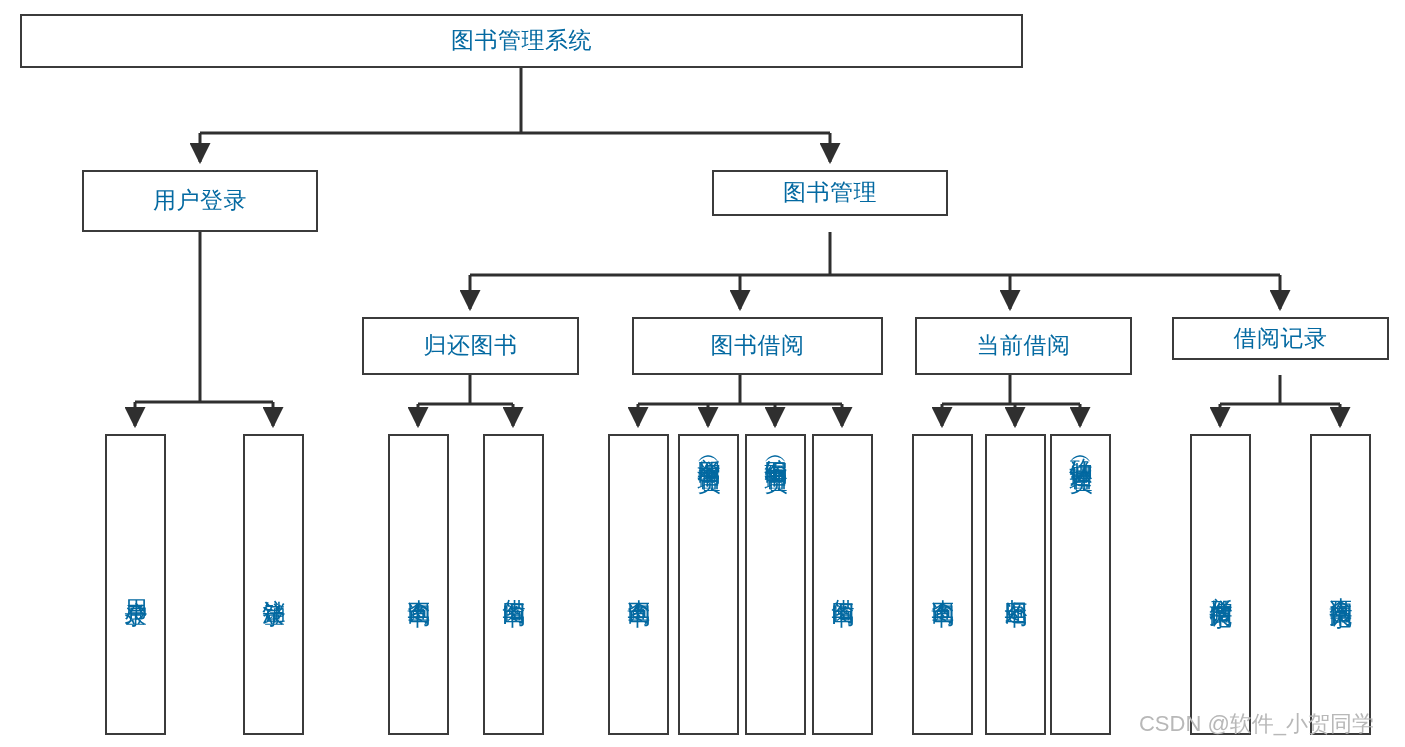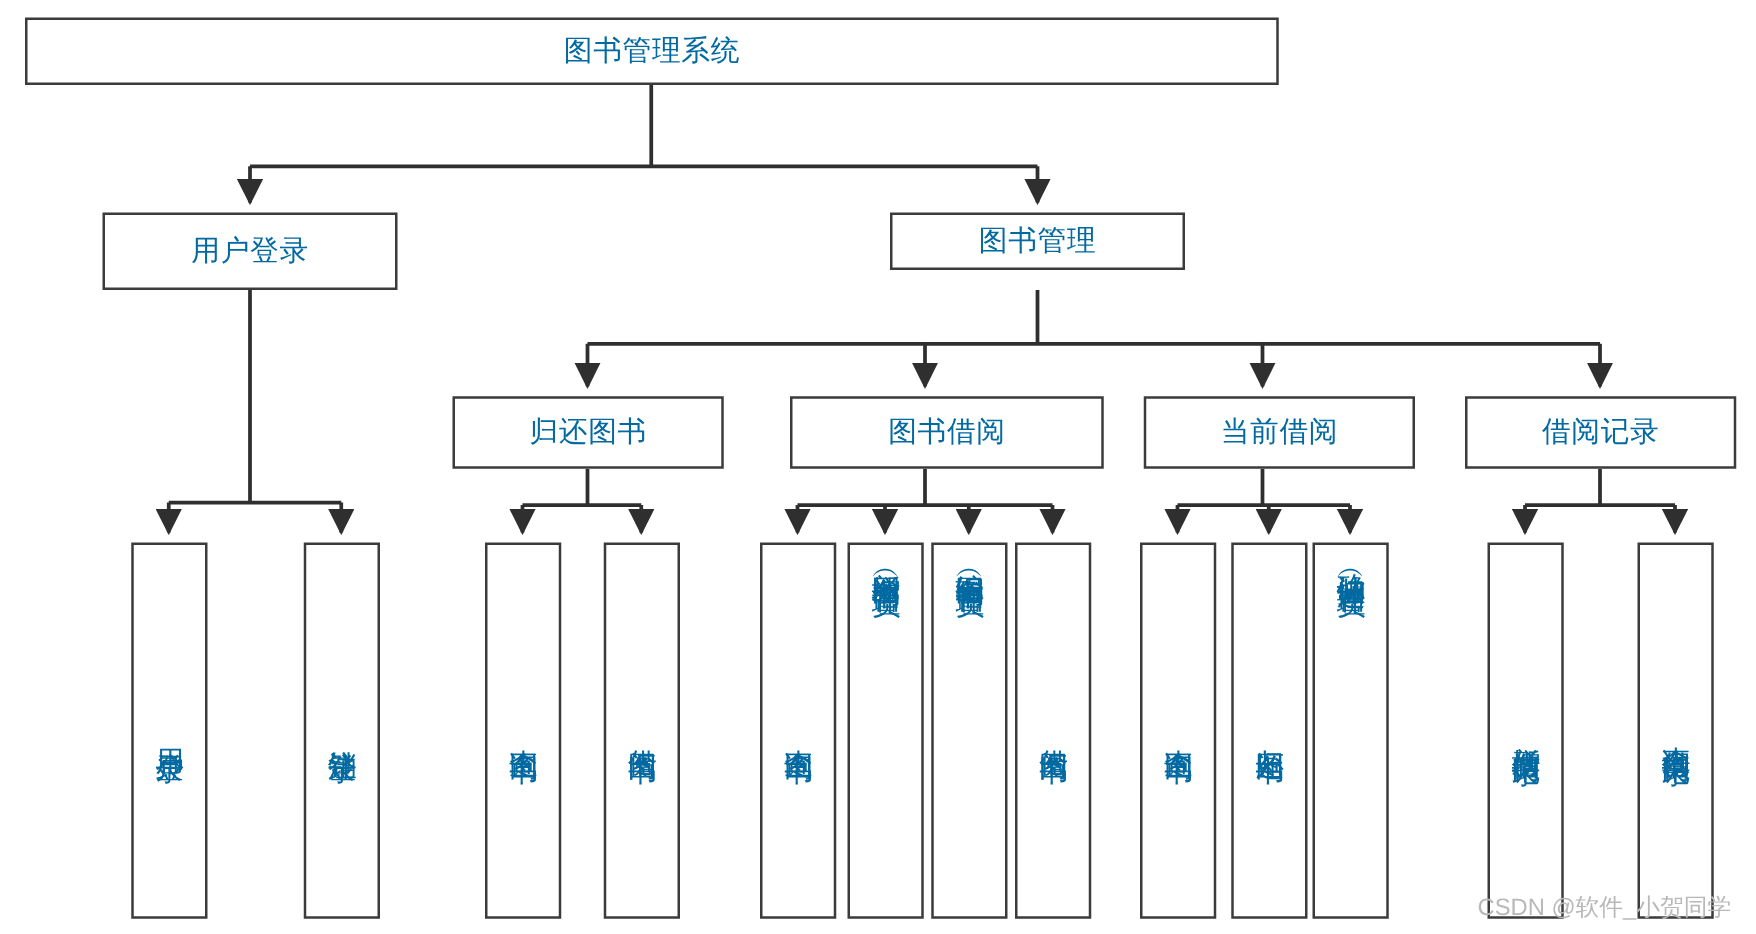--- a/index.html
+++ b/index.html
@@ -60,23 +60,23 @@
     letter-spacing: 2px;
     white-space: nowrap;
     margin: 0 auto;
   }
   .node.leaf.centered {
     align-items: center;
     padding-top: 0;
   }
   .watermark {
     position: absolute;
-    right: 20px;
+    right: 31px;
     bottom: 8px;
-    font-size: 19px;
+    font-size: 22px;
     color: #b8b8b8;
     white-space: nowrap;
     font-family: "Liberation Sans", "DejaVu Sans", sans-serif;
   }
 </style>
 </head>
 <body>
 
 <div id="diagram-root">
 
@@ -143,21 +143,21 @@
 
   <div class="node horizontal" style="left:362px; top:317px; width:217px; height:58px;">
     <span class="node-label">归还图书</span>
   </div>
   <div class="node horizontal" style="left:632px; top:317px; width:251px; height:58px;">
     <span class="node-label">图书借阅</span>
   </div>
   <div class="node horizontal" style="left:902px; top:317px; width:217px; height:58px;margin-left:13px;">
     <span class="node-label">当前借阅</span>
   </div>
-  <div class="node horizontal" style="left:1172px; top:317px; width:217px; height:58px;">
+  <div class="node horizontal" style="left:1172px; top:317px; width:217px; height:43px;">
     <span class="node-label">借阅记录</span>
   </div>
 
   <div class="node leaf centered" style="left:105px; top:434px; width:61px; height:301px;">
     <span class="node-label">用户登录</span>
   </div>
   <div class="node leaf centered" style="left:243px; top:434px; width:61px; height:301px;">
     <span class="node-label">注销登录</span>
   </div>
   <div class="node leaf centered" style="left:388px; top:434px; width:61px; height:301px;">

